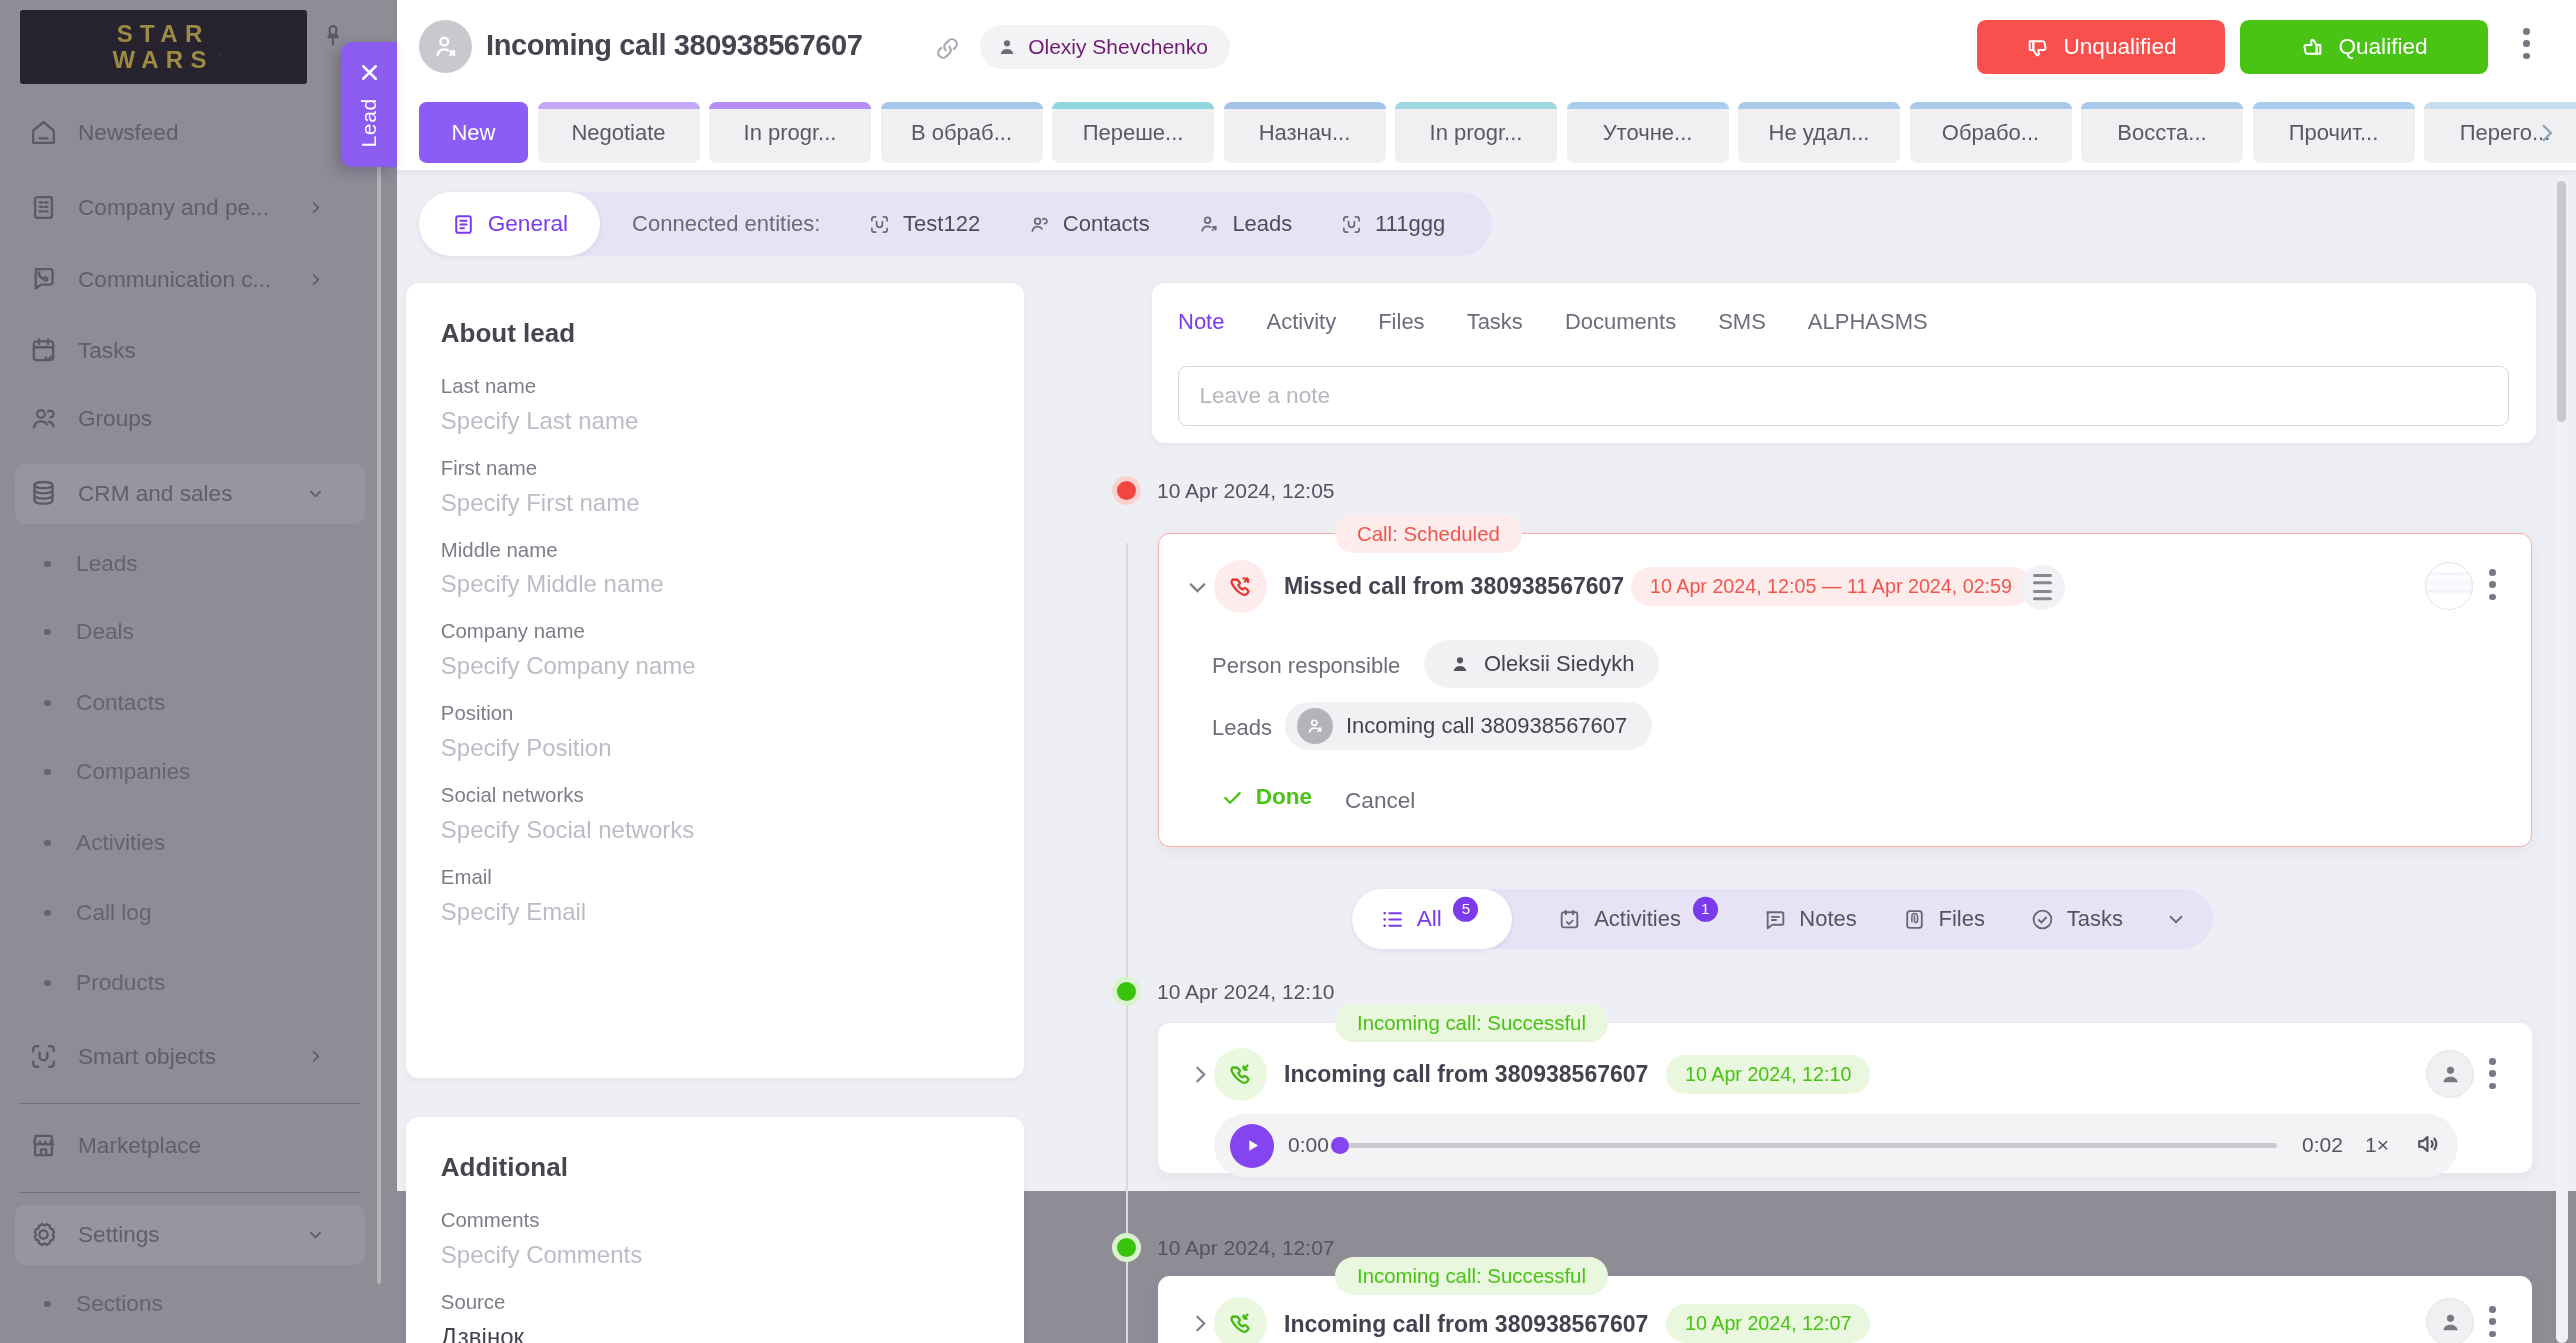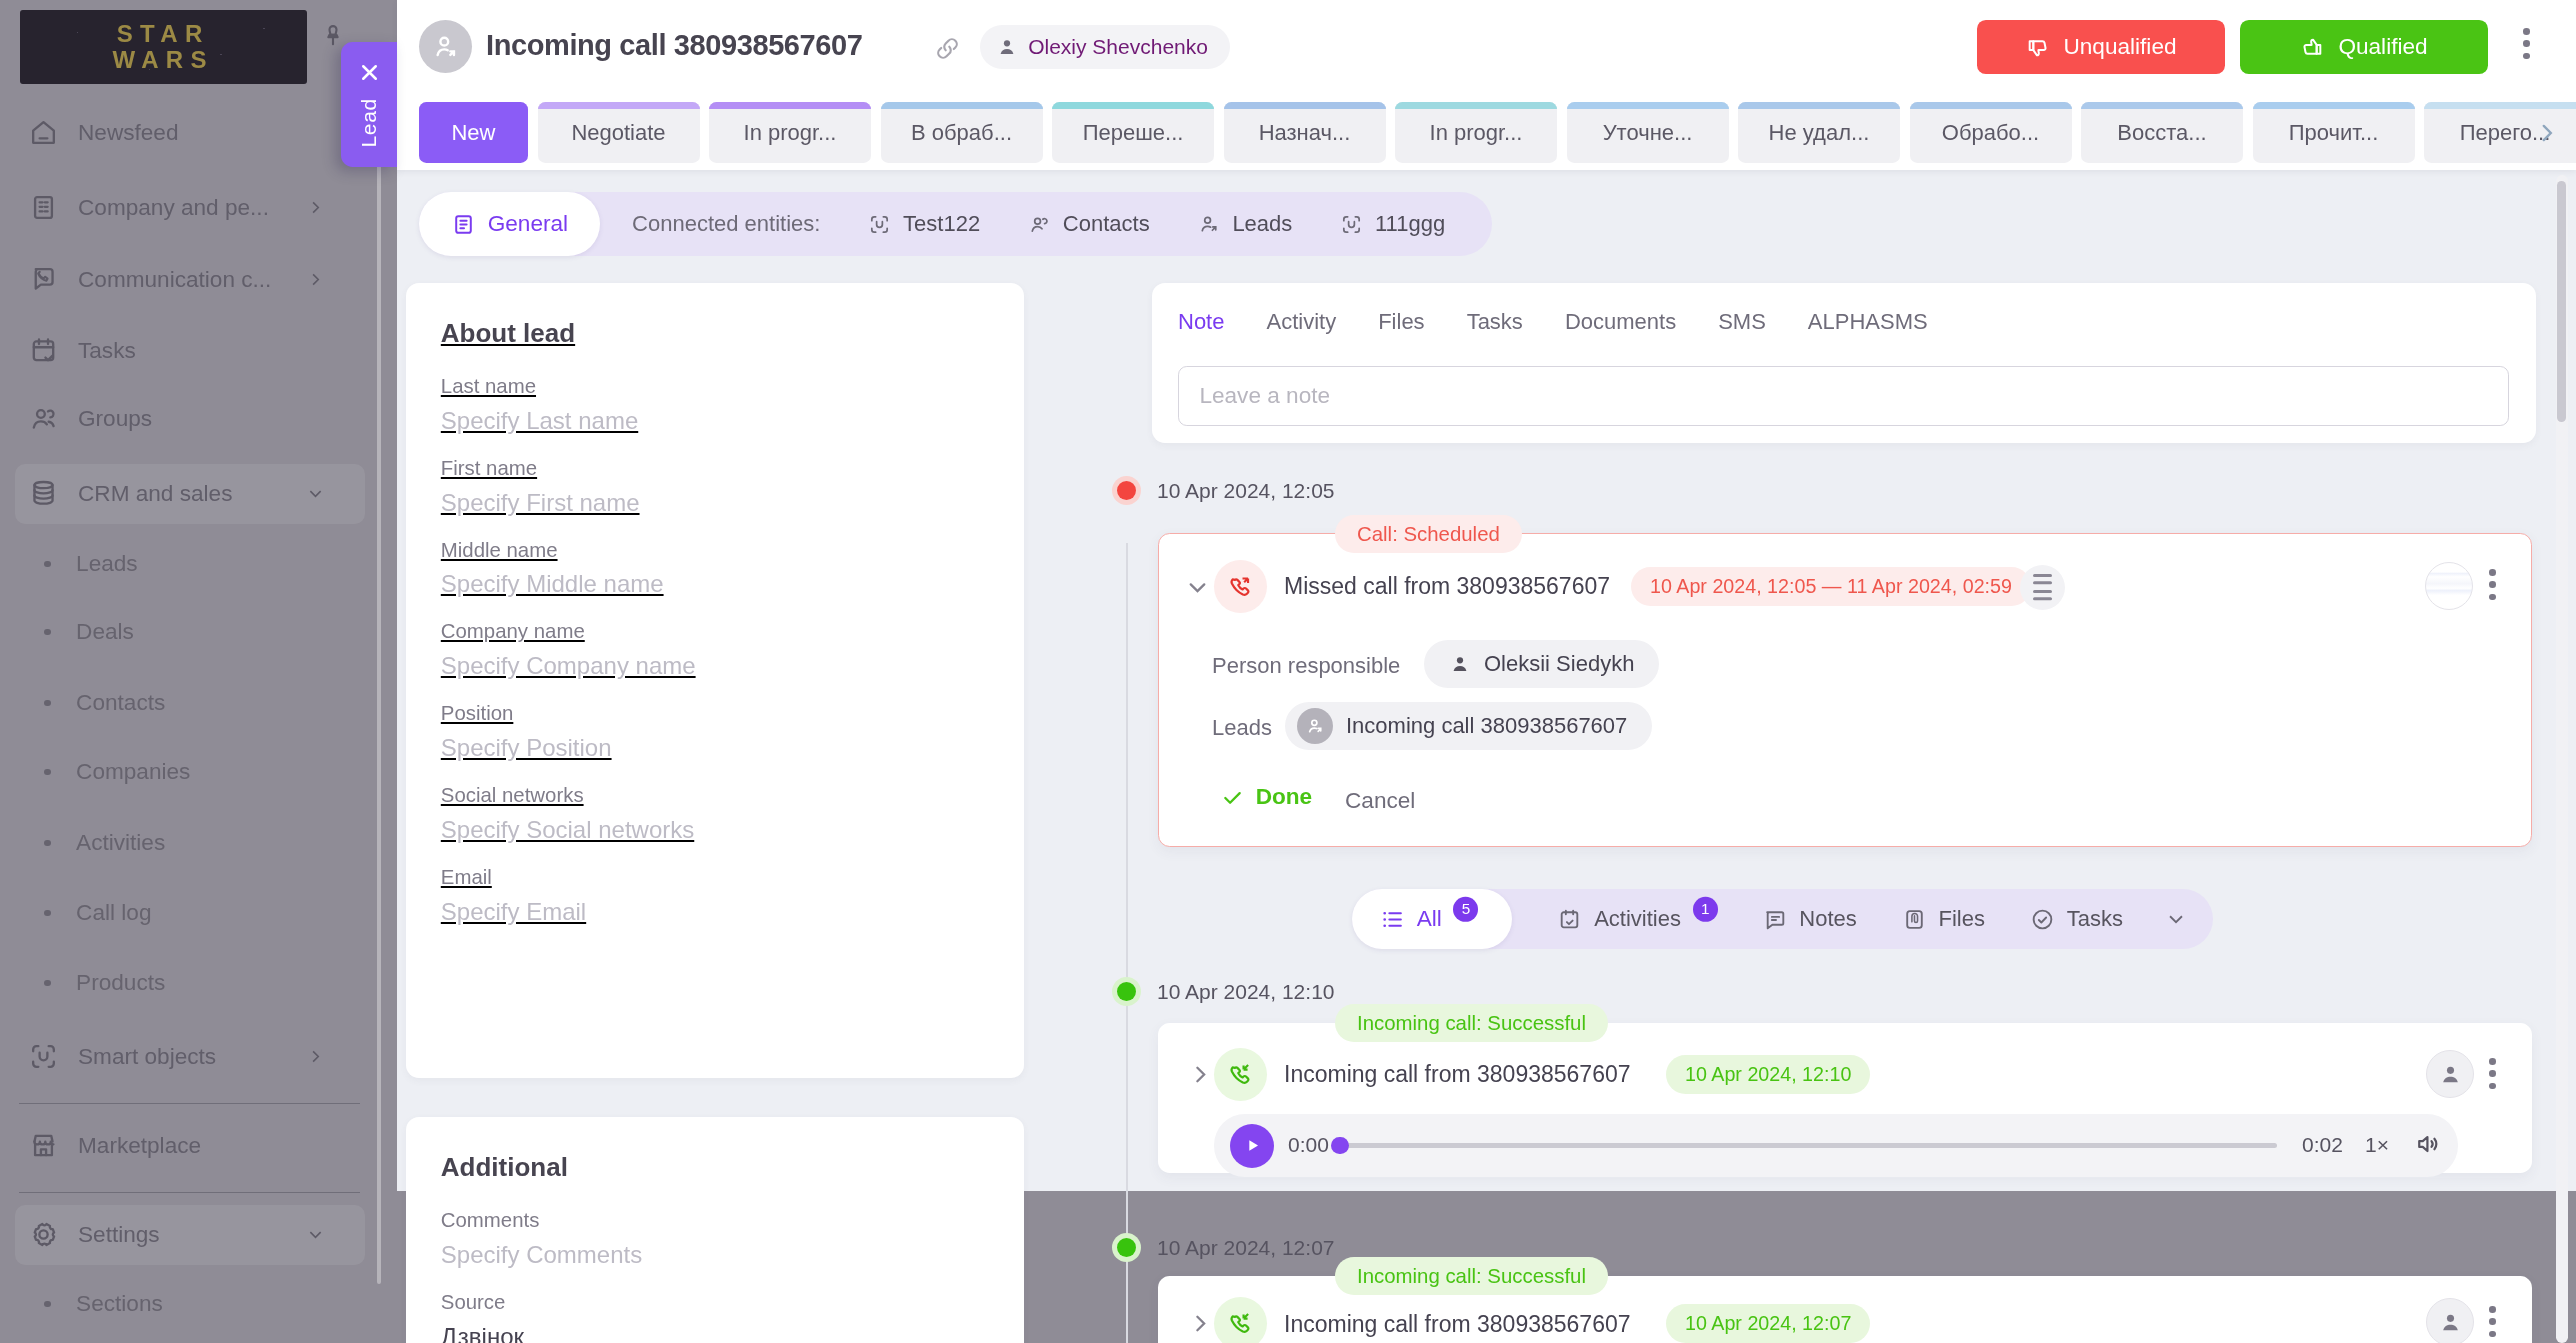--- a/index.html
+++ b/index.html
@@ -62,21 +62,21 @@
 
   
   .entity-bar { position:absolute; left:22px; top:192px; height:64px; background:#e7e2f6; border-radius:32px; display:inline-flex; align-items:center; padding-right:47px; }
   .entity-active { height:64px; border-radius:32px; background:#ffffff; display:flex; align-items:center; padding:0 32px; gap:11.7px; box-shadow:0 1.5px 5.8px rgba(80,60,140,0.10); color:#7a3bf0; font-size:22.6px; font-weight:500; }
   .entity-connected { margin-left:32px; font-size:22px; color:#6d6a77; }
   .entity-item { margin-left:48px; display:flex; align-items:center; gap:11.7px; font-size:22px; color:#504d59; cursor:pointer; }
   .entity-item .eic { color:#6d6a77; }
 
   
   .card { position:absolute; background:#ffffff; border-radius:13px; box-shadow:0 2.2px 7.3px rgba(70,70,100,0.05); }
-  .about-card { left:8.8px; top:283px; width:618px; height:795px; padding:35px;text-decoration:underline; }
+  .about-card { left:8.8px; top:283px; width:618px; height:795px; padding:35px; }
   .add-card { left:8.8px; top:1117px; width:618px; height:277px; padding:35px; }
   .card h3 { font-size:26px; font-weight:700; color:#474450; margin-bottom:26px; }
   .field { margin-bottom:22px; }
   .f-label { font-size:20.4px; color:#7f7c89; margin-bottom:8.8px; }
   .f-value { font-size:24px; color:#454250; }
   .f-ph { font-size:24px; color:#bdbbc5; cursor:text; }
   .phone-row { display:flex; align-items:center; justify-content:space-between; }
   .phone-link { display:flex; align-items:center; gap:11.7px; color:#8a4ef0; font-size:24px; cursor:pointer; }
   .work-tag { height:38px; padding:0 20.4px; background:#f1f1f4; border-radius:19px; display:flex; align-items:center; font-size:19px; color:#908d9a; }
 
@@ -98,21 +98,21 @@
   .tl-date .d-txt { font-size:21px; color:#565360; }
   .tl-card { position:absolute; left:761px; width:1374px; background:#ffffff; border-radius:11.7px; box-shadow:0 4.4px 13px rgba(70,70,100,0.06); }
   .tl-card--alert { border:1.5px solid #f6aca8; }
   .float-badge { position:absolute; height:38px; border-radius:19px; padding:0 22px; display:flex; align-items:center; font-size:20.4px; z-index:4; }
   .badge-red { background:#fdeceb; color:#ef574d; }
   .badge-green { background:#e8f7dd; color:#48c312; }
   .chevron-btn { position:absolute; color:#84818d; cursor:pointer; }
   .call-ic { position:absolute; width:53px; height:53px; border-radius:50%; display:flex; align-items:center; justify-content:center; }
   .call-red { background:#fdeceb; color:#e5342e; }
   .call-green { background:#e9f8df; color:#3fb90e; }
-  .tl-title { position:absolute; font-size:23px; font-weight:400; color:#454250; white-space:nowrap; }
+  .tl-title { position:absolute; font-size:23px; font-weight:700; color:#454250; white-space:nowrap; }
   .time-chip { position:absolute; height:39px; border-radius:19.7px; padding:12px 19px; display:flex; align-items:center; font-size:19.7px; white-space:nowrap; }
   .eq-btn { position:absolute; width:45px; height:45px; border-radius:50%; background:#f2f2f5; display:flex; align-items:center; justify-content:center; cursor:pointer; }
   .eq-btn i { width:19px; height:2.9px; background:#8a8794; border-radius:1.5px; display:block; box-shadow:0 7.3px 0 #8a8794; margin-bottom:7.3px; }
   .mini-avatar { position:absolute; width:48px; height:48px; border-radius:50%; background:#fbfbfd; border:1.5px solid #e4e3e9; overflow:hidden; }
   .mini-avatar.shot { background:linear-gradient(180deg,#fff 0%,#fff 20%,#eef1fb 22%,#fff 30%,#f5f6fb 45%,#fff 55%,#eef1fb 60%,#fff 70%); }
   .mini-avatar.person { background:#f0f0f3; display:flex; align-items:center; justify-content:center; color:#7b7886; }
   .row-label { position:absolute; font-size:22px; color:#6f6c7a; }
   .gray-chip { position:absolute; height:48px; background:#f1f1f4; border-radius:24px; display:flex; align-items:center; padding:0 25px; gap:13px; font-size:22px; color:#454250; cursor:pointer; }
   .gray-chip .gc-ic { color:#55525e; }
   .gray-chip .gc-avatar { width:36px; height:36px; border-radius:50%; background:#b4b2ba; color:#fff; display:flex; align-items:center; justify-content:center; margin-left:-13px; }

